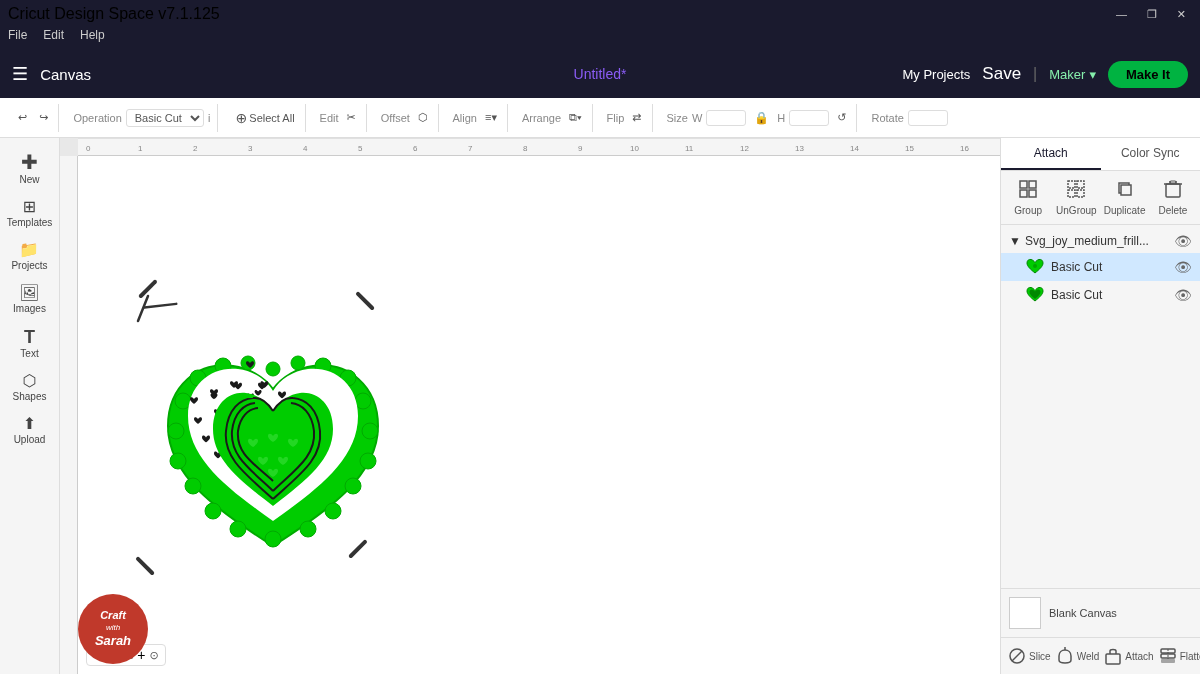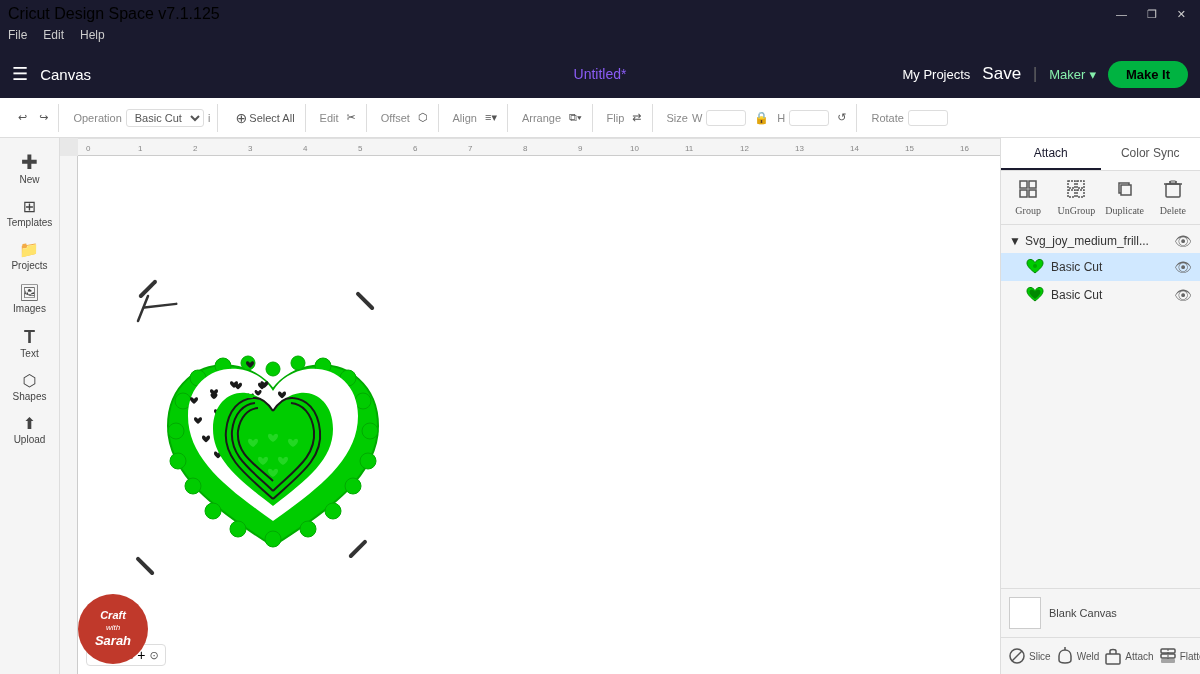--- a/index.html
+++ b/index.html
@@ -94,21 +94,21 @@
     .panel-tabs { display: flex; border-bottom: 1px solid #ddd; background: #fff; }
     .panel-tab {
       flex: 1; padding: 8px 4px; text-align: center; font-size: 12px;
       cursor: pointer; color: #555; border-bottom: 2px solid transparent;
     }
     .panel-tab.active { color: #1a1a2e; border-bottom: 2px solid #1a1a2e; font-weight: 500; }
 
     
     .panel-toolbar {
       display: flex; align-items: center; background: #f5f5f5;
-      padding: 4px; gap: 2px; border-bottom: 1px solid #ddd; font-family: Liberation Serif, serif;
+      padding: 4px; gap: 2px; border-bottom: 1px solid #ddd;
     }
     .panel-tool-btn {
       flex: 1; display: flex; flex-direction: column; align-items: center;
       padding: 4px 2px; cursor: pointer; border-radius: 4px; font-size: 10px; color: #555; gap: 2px;
     }
     .panel-tool-icon { font-size: 16px; }
 
     
     .layers-list { flex: 1; overflow-y: auto; padding: 4px 0; }
     .layer-group-header {

